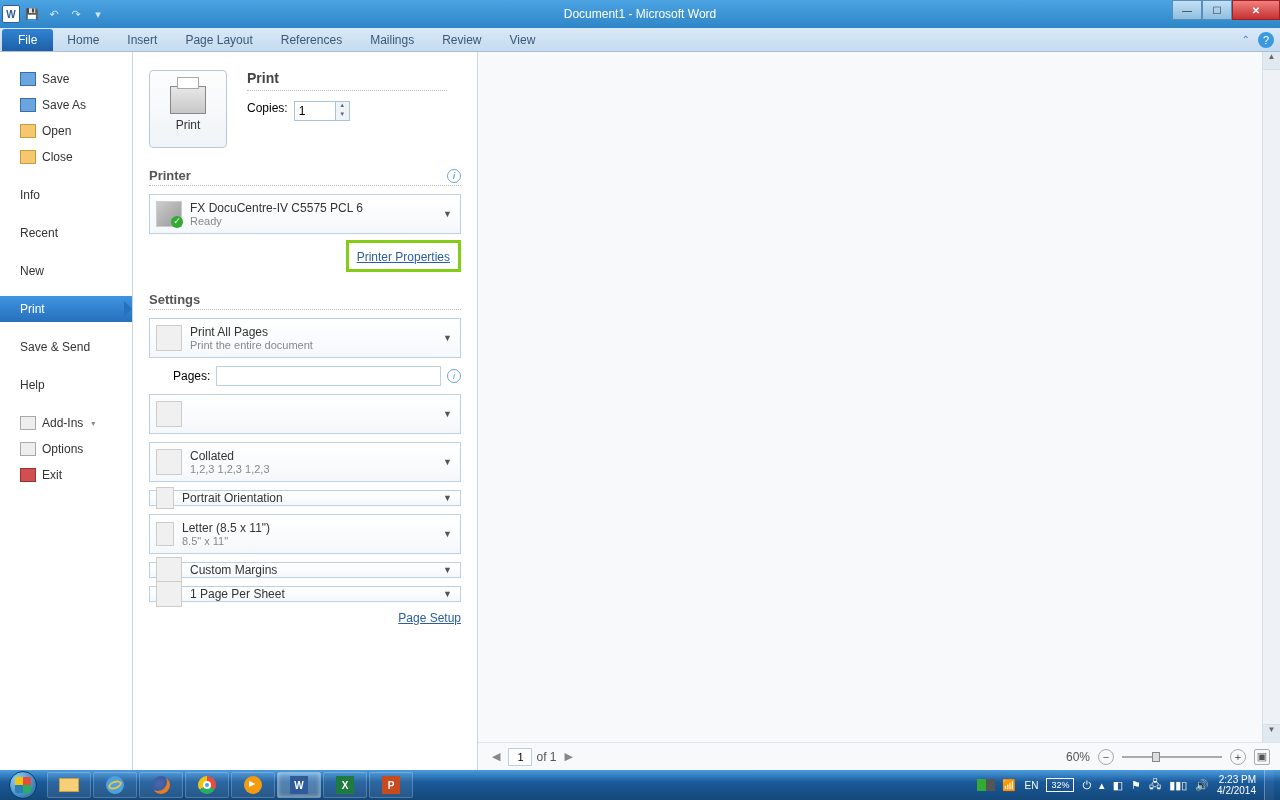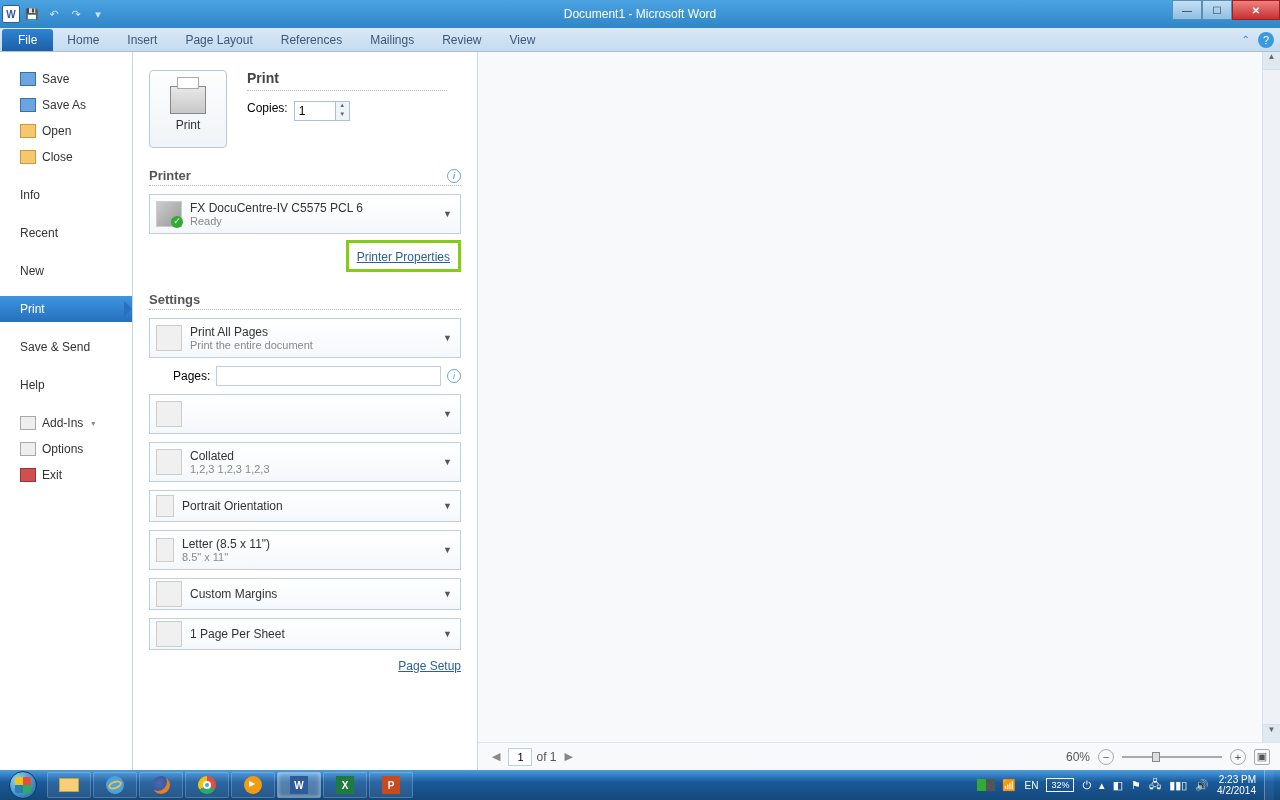--- a/index.html
+++ b/index.html
@@ -50,21 +50,21 @@
 .copies-row { display: flex; align-items: flex-start; gap: 6px; font-size: 12px; margin-top: 10px; }
 .copies-input { width: 56px; height: 20px; border: 1px solid #abc1d6; padding: 0 18px 0 4px; font-size: 12px; position: relative; }
 .spinner { position: relative; width: 56px; }
 .spin-btns { position: absolute; right: 1px; top: 1px; width: 14px; height: 18px; display: flex; flex-direction: column; }
 .spin-btns div { flex: 1; background: #eef4fa; border-left: 1px solid #abc1d6; font-size: 6px; text-align: center; color: #666; cursor: pointer; }
 
 .section-title { font-size: 13px; font-weight: bold; color: #555; margin-top: 20px; padding-bottom: 2px; border-bottom: 1px dotted #bbb; display: flex; justify-content: space-between; align-items: center; }
 .info-i { width: 14px; height: 14px; border-radius: 50%; border: 1px solid #6aa5e0; color: #6aa5e0; font-size: 9px; display: flex; align-items: center; justify-content: center; font-style: italic; }
 
 .dd { border: 1px solid #bcd0e2; background: linear-gradient(to bottom, #fff, #f5f8fb); margin-top: 8px; height: 40px; display: flex; align-items: center; padding: 0 6px; cursor: pointer; position: relative; }
-.dd.short { height: 32px; }
+.dd.short { height: 16px; }
 .dd-ico { width: 26px; height: 26px; margin-right: 8px; background: #f0f0f0; border: 1px solid #ccc; flex-shrink: 0; }
 .dd-text .t1 { font-size: 12px; color: #333; }
 .dd-text .t2 { font-size: 11px; color: #888; }
 .dd-caret { position: absolute; right: 8px; font-size: 9px; color: #555; }
 .printer-dd .dd-ico { background: linear-gradient(135deg, #ccc, #999); position: relative; }
 .printer-dd .dd-ico::after { content: "✓"; position: absolute; bottom: -2px; right: -2px; background: #3a3; color: #fff; border-radius: 50%; width: 12px; height: 12px; font-size: 9px; text-align: center; }
 
 .link-right { text-align: right; margin-top: 6px; }
 .link-right a { font-size: 12px; color: #2a5ea0; text-decoration: underline; cursor: pointer; }
 .highlight-box { display: inline-block; border: 3px solid #84cc16; padding: 4px 8px; }

